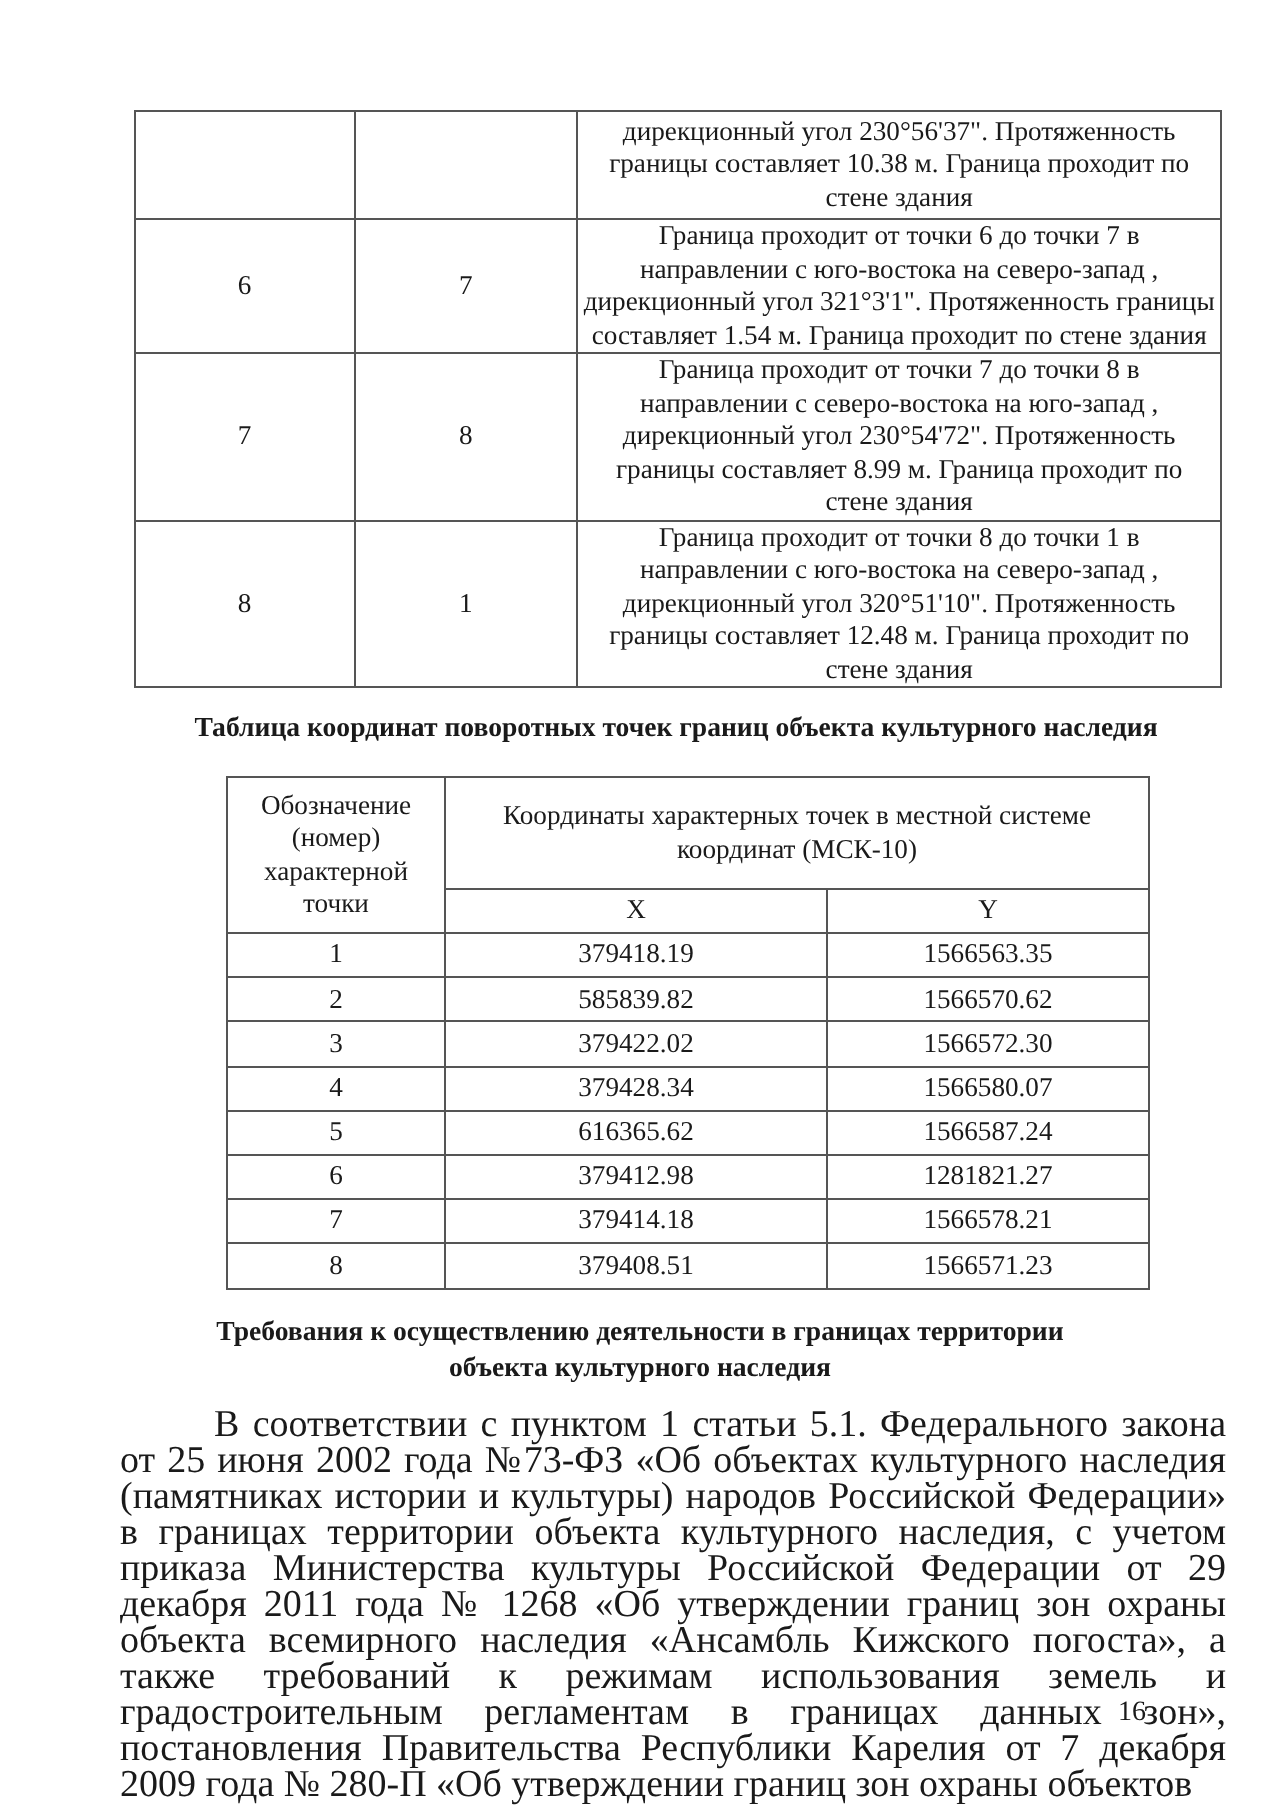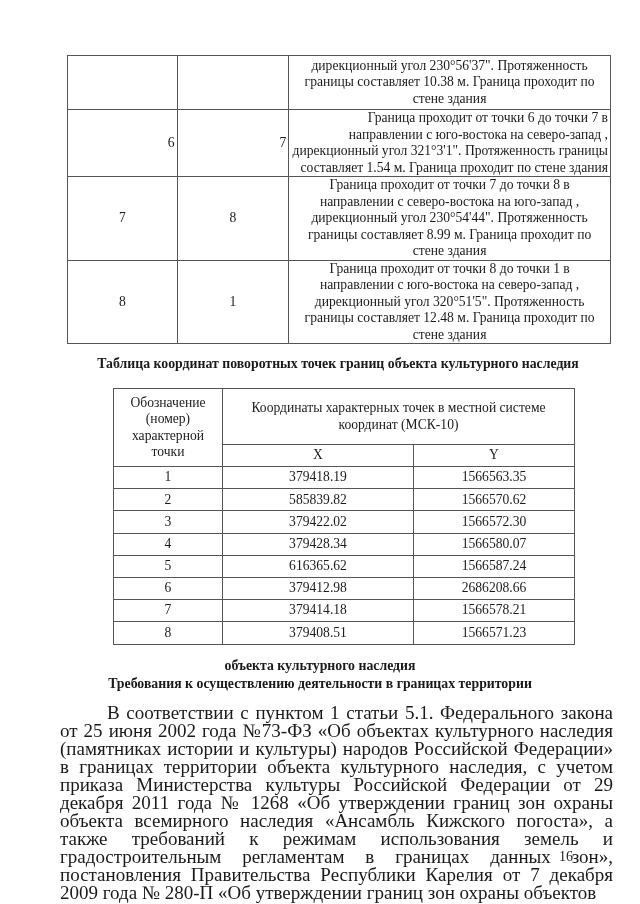--- a/index.html
+++ b/index.html
@@ -12,21 +12,21 @@
   
   table.bounds {
     position: absolute; left: 67px; top: 55px; width: 544px;
     border-collapse: collapse; font-size: 13.6px; line-height: 16.5px;
   }
   table.bounds td { border: 1px solid #555; text-align: center; vertical-align: middle; padding: 0 2px; }
   table.bounds td.c1 { width: 106px; }
   table.bounds td.c2 { width: 108px; }
   table.bounds td.c3 { width: 320px; }
   table.bounds tr.r0 td { height: 53px; }
-  table.bounds tr.r1 td { height: 66px; text-align: right; }
+  table.bounds tr.r1 td { height: 66px; }
   table.bounds tr.r2 td { height: 82px; }
   table.bounds tr.r3 td { height: 82px; }
 
   .caption {
     position: absolute; left: 0; width: 640px; text-align: center;
     font-weight: bold; font-size: 13.8px;
   }
   .caption.t1 { top: 356px; left: 18px; }
 
   
@@ -62,26 +62,26 @@
       <td class="c3">дирекционный угол 230°56'37". Протяженность границы составляет 10.38 м. Граница проходит по стене здания</td>
     </tr>
     <tr class="r1">
       <td class="c1">6</td>
       <td class="c2">7</td>
       <td class="c3">Граница проходит от точки 6 до точки 7 в направлении с юго-востока на северо-запад , дирекционный угол 321°3'1". Протяженность границы составляет 1.54 м. Граница проходит по стене здания</td>
     </tr>
     <tr class="r2">
       <td class="c1">7</td>
       <td class="c2">8</td>
-      <td class="c3">Граница проходит от точки 7 до точки 8 в направлении с северо-востока на юго-запад , дирекционный угол 230°54'44". Протяженность границы составляет 8.99 м. Граница проходит по стене здания</td>
+      <td class="c3">Граница проходит от точки 7 до точки 8 в направлении с северо-востока на юго-запад , дирекционный угол 230°54'72". Протяженность границы составляет 8.99 м. Граница проходит по стене здания</td>
     </tr>
     <tr class="r3">
       <td class="c1">8</td>
       <td class="c2">1</td>
-      <td class="c3">Граница проходит от точки 8 до точки 1 в направлении с юго-востока на северо-запад , дирекционный угол 320°51'5". Протяженность границы составляет 12.48 м. Граница проходит по стене здания</td>
+      <td class="c3">Граница проходит от точки 8 до точки 1 в направлении с юго-востока на северо-запад , дирекционный угол 320°51'10". Протяженность границы составляет 12.48 м. Граница проходит по стене здания</td>
     </tr>
   </tbody>
     </table>
 
   <div class="caption t1">Таблица координат поворотных точек границ объекта культурного наследия</div>
 
   <table class="coords">
     <tbody>
         <tr>
       <th class="h-point" rowspan="2">Обозначение (номер) характерной точки</th>
@@ -112,36 +112,36 @@
       <td>1566580.07</td>
     </tr>
     <tr>
       <td>5</td>
       <td>616365.62</td>
       <td>1566587.24</td>
     </tr>
     <tr>
       <td>6</td>
       <td>379412.98</td>
-      <td>2686208.66</td>
+      <td>1281821.27</td>
     </tr>
     <tr>
       <td>7</td>
       <td>379414.18</td>
       <td>1566578.21</td>
     </tr>
     <tr>
       <td>8</td>
       <td>379408.51</td>
       <td>1566571.23</td>
     </tr>
   </tbody>
     </table>
 
   <div class="caption t2">
+    <div>Требования к осуществлению деятельности в границах территории</div>
     <div>объекта культурного наследия</div>
-    <div>Требования к осуществлению деятельности в границах территории</div>
   </div>
 
   <div class="para">В соответствии с пунктом 1 статьи 5.1. Федерального закона от 25 июня 2002 года №73-ФЗ «Об объектах культурного наследия (памятниках истории и культуры) народов Российской Федерации» в границах территории объекта культурного наследия, с учетом приказа Министерства культуры Российской Федерации от 29 декабря 2011 года № 1268 «Об утверждении границ зон охраны объекта всемирного наследия «Ансамбль Кижского погоста», а также требований к режимам использования земель и градостроительным регламентам в границах данных зон», постановления Правительства Республики Карелия от 7 декабря 2009 года № 280-П «Об утверждении границ зон охраны объектов</div>
 
   <div class="page-number">16</div>
 </div>
 
 </body></html>

